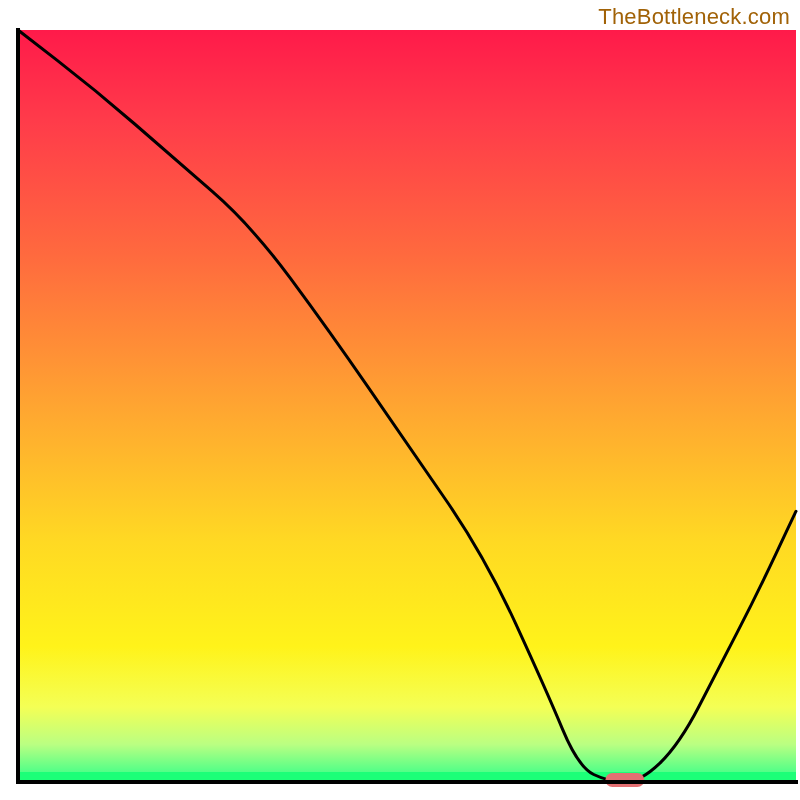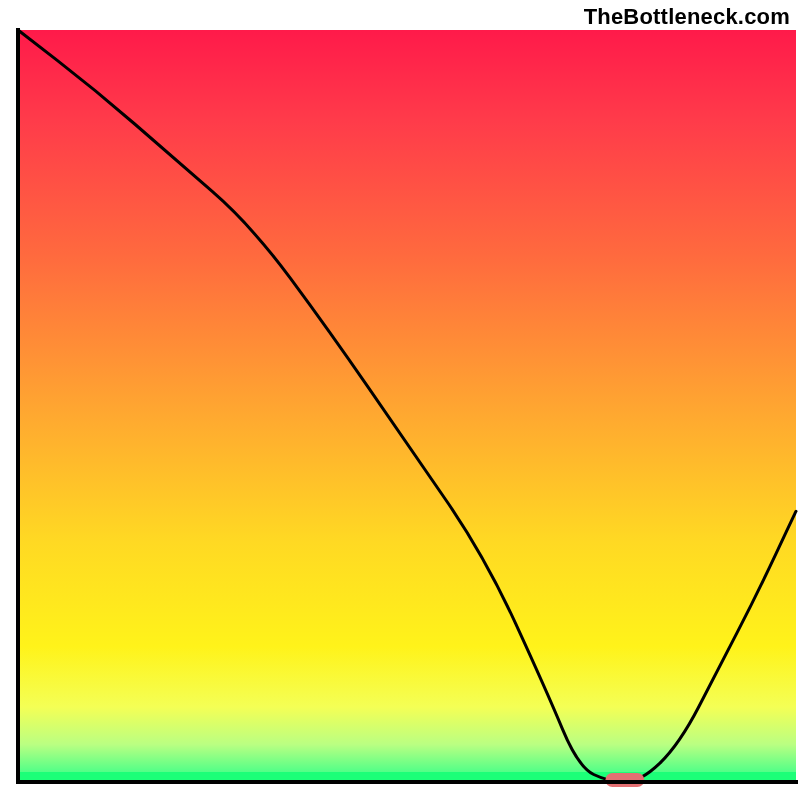--- a/index.html
+++ b/index.html
@@ -12,23 +12,23 @@
   }
   .container {
     position: relative;
     width: 800px;
     height: 800px;
   }
   .watermark {
     position: absolute;
     top: 4px;
     right: 10px;
-    color: #000000;
+    color: #a16207;
     font-size: 22px;
-    font-weight: 700;
+    font-weight: 400;
     letter-spacing: 0.2px;
     z-index: 10;
   }
   svg.chart {
     position: absolute;
     top: 0;
     left: 0;
   }
 </style>
 </head>

